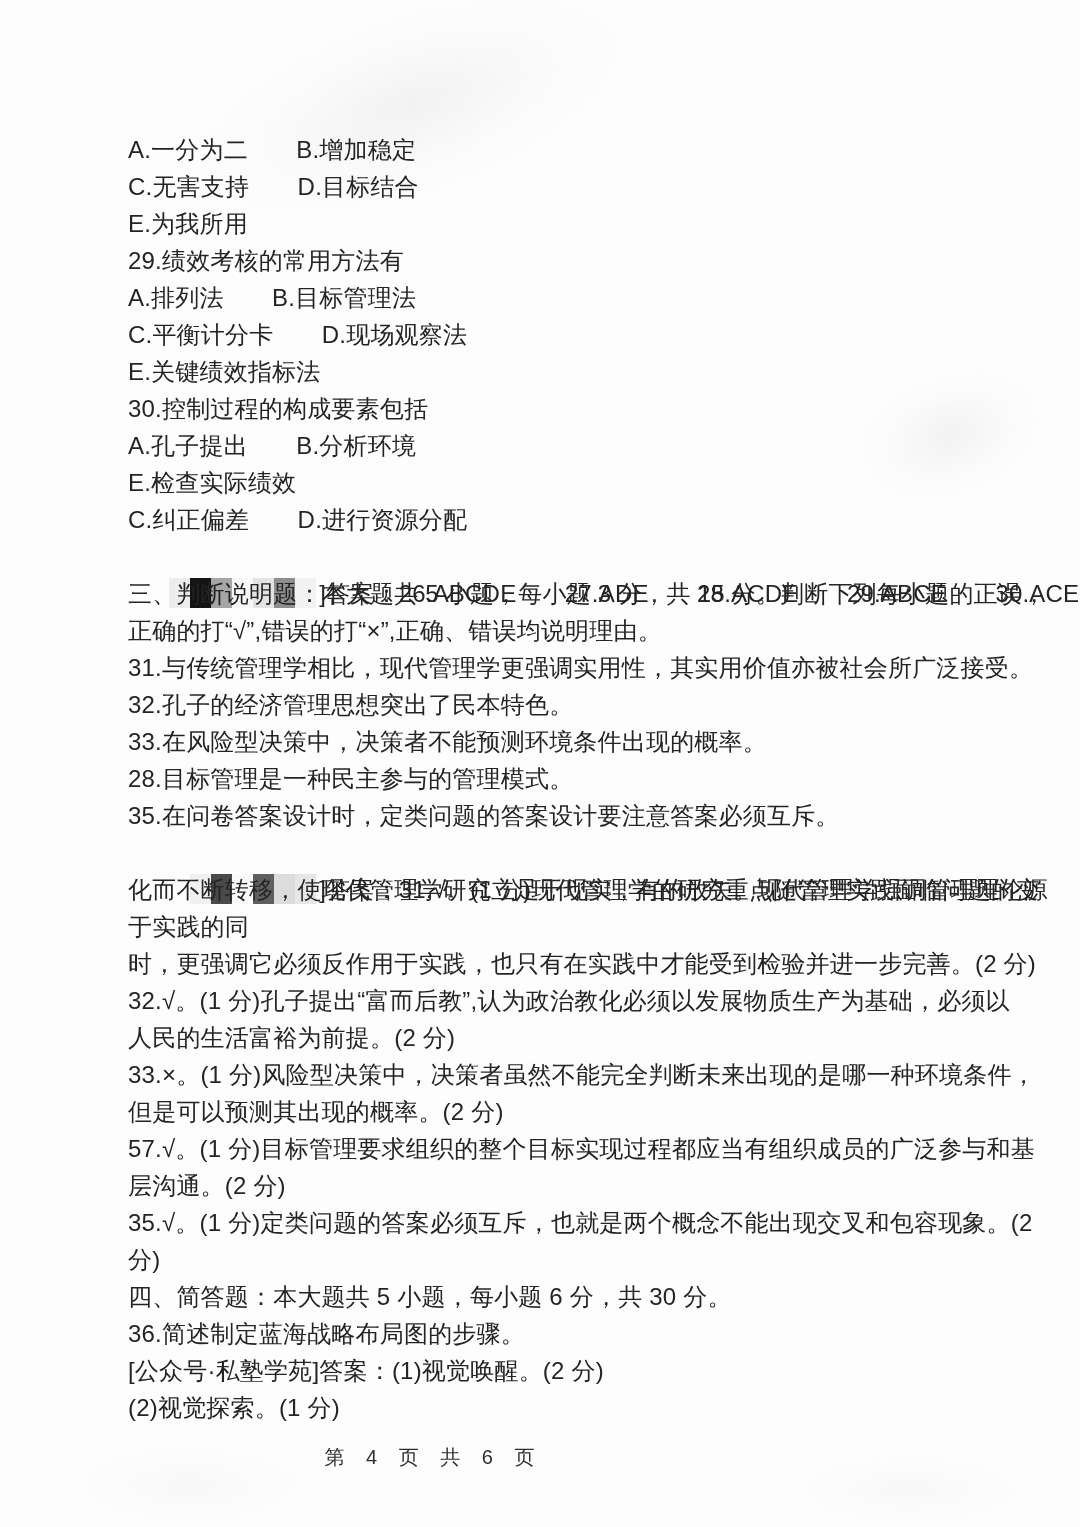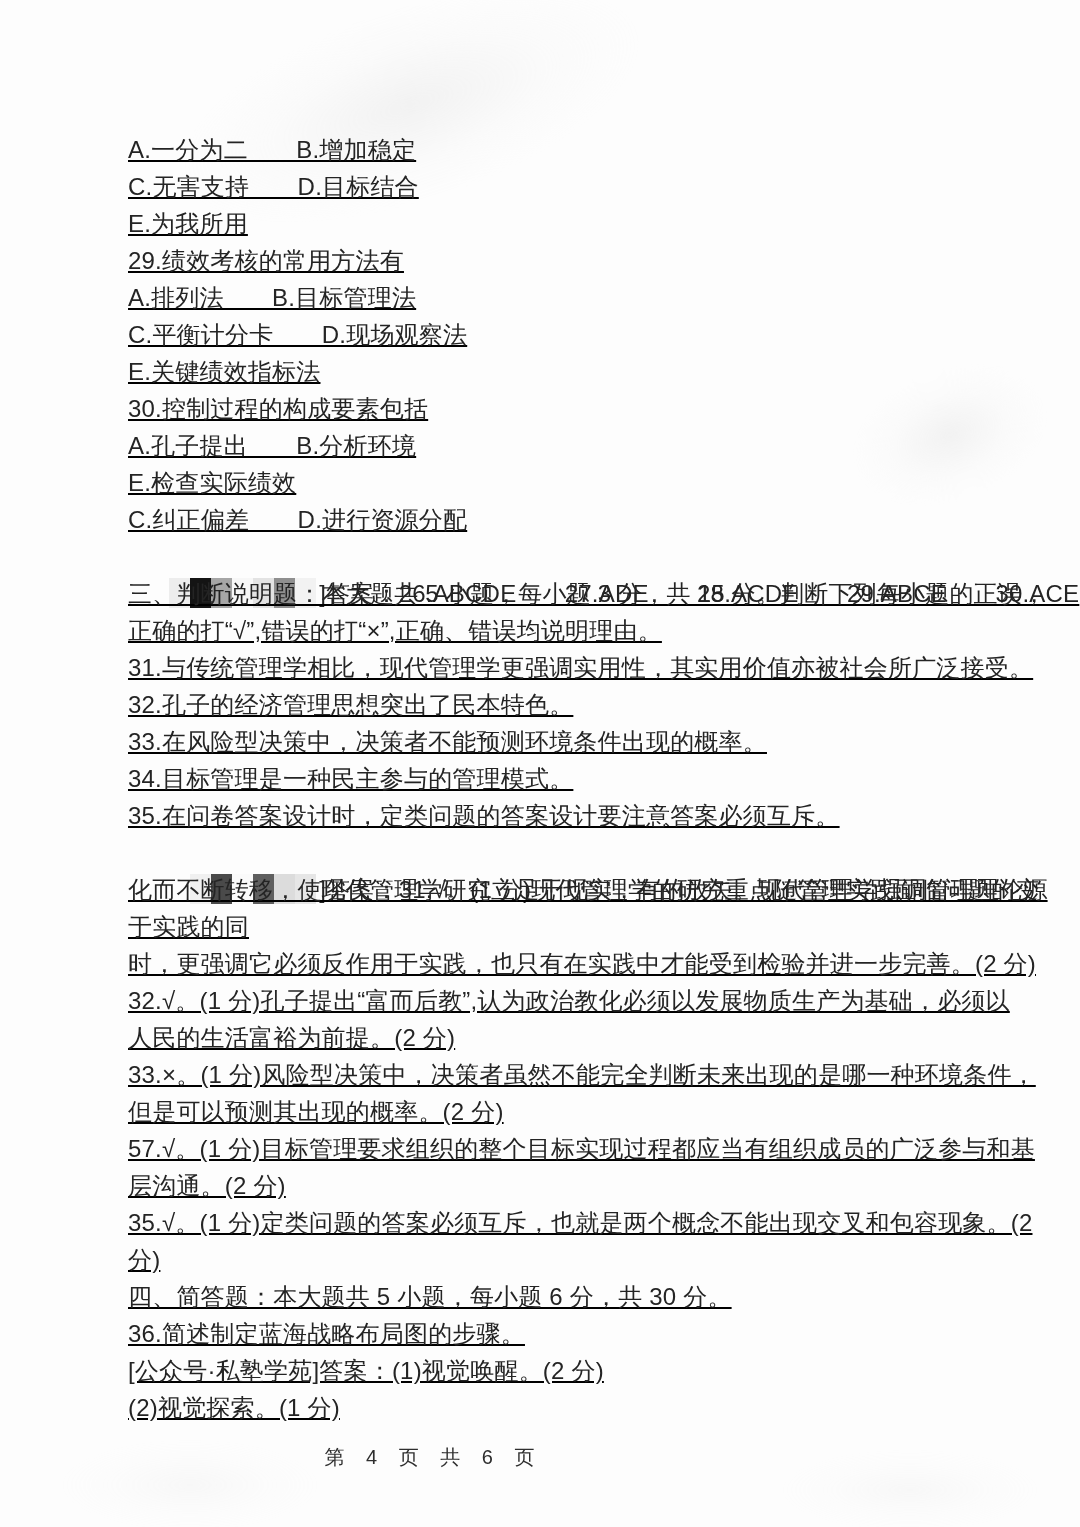--- a/index.html
+++ b/index.html
@@ -23,21 +23,20 @@
   }
   .smudge-a{left:170px;top:10px;width:480px;height:190px;transform:rotate(-18deg);}
   .smudge-b{left:850px;top:370px;width:200px;height:130px;transform:rotate(-20deg);}
   .smudge-c{left:60px;top:1440px;width:260px;height:90px;opacity:.5;}
   .smudge-d{left:780px;top:1450px;width:260px;height:80px;opacity:.5;}
 
   .content{
     position:absolute;
     left:128px;top:131px;
     width:900px;
-    text-decoration:underline;
   }
   .line{
     white-space:pre;
     font-size:24px;
     line-height:37px;
     height:37px;
     color:#242424;
     letter-spacing:0.2px;
   }
   .mosaic{
@@ -85,21 +84,21 @@
 
     <div class="line">
       <span class="mosaic"><i style="background: rgb(237, 237, 237);"></i><i style="background: rgb(20, 20, 20);"></i><i style="background: rgb(166, 166, 166);"></i><i style="background: rgb(247, 247, 247);"></i><i style="background: rgb(227, 227, 227);"></i><i style="background: rgb(143, 143, 143);"></i><i style="background: rgb(242, 242, 242);"></i></span><span>]答案：26.ABCDE　　27.ADE　　28.ACDE　　29.ABCE　　30.ACE</span>
     </div>
 
     <div class="line">三、判断说明题：本大题共 5 小题，每小题 3 分，共 15 分。判断下列每小题的正误，</div>
     <div class="line">正确的打“√”,错误的打“×”,正确、错误均说明理由。</div>
     <div class="line">31.与传统管理学相比，现代管理学更强调实用性，其实用价值亦被社会所广泛接受。</div>
     <div class="line">32.孔子的经济管理思想突出了民本特色。</div>
     <div class="line">33.在风险型决策中，决策者不能预测环境条件出现的概率。</div>
-    <div class="line">34.目标管理是一种民主参与的管理模式。</div>
+    <div class="line">28.目标管理是一种民主参与的管理模式。</div>
     <div class="line">35.在问卷答案设计时，定类问题的答案设计要注意答案必须互斥。</div>
 
     <div class="line">
       <span class="mosaic"><i style="background: rgb(253, 253, 253);"></i><i style="background: rgb(240, 240, 240);"></i><i style="background: rgb(74, 74, 74);"></i><i style="background: rgb(250, 250, 250);"></i><i style="background: rgb(95, 95, 95);"></i><i style="background: rgb(220, 220, 220);"></i><i style="background: rgb(230, 230, 230);"></i></span><span>]答案：31.√。(1 分)现代管理学的研究重点随管理实践面临问题的变</span>
     </div>
 
     <div class="line">化而不断转移，使现代管理学研究立足于现实，有的放矢。现代管理学强调管理理论源</div>
     <div class="line">于实践的同</div>
     <div class="line">时，更强调它必须反作用于实践，也只有在实践中才能受到检验并进一步完善。(2 分)</div>
     <div class="line">32.√。(1 分)孔子提出“富而后教”,认为政治教化必须以发展物质生产为基础，必须以</div>

